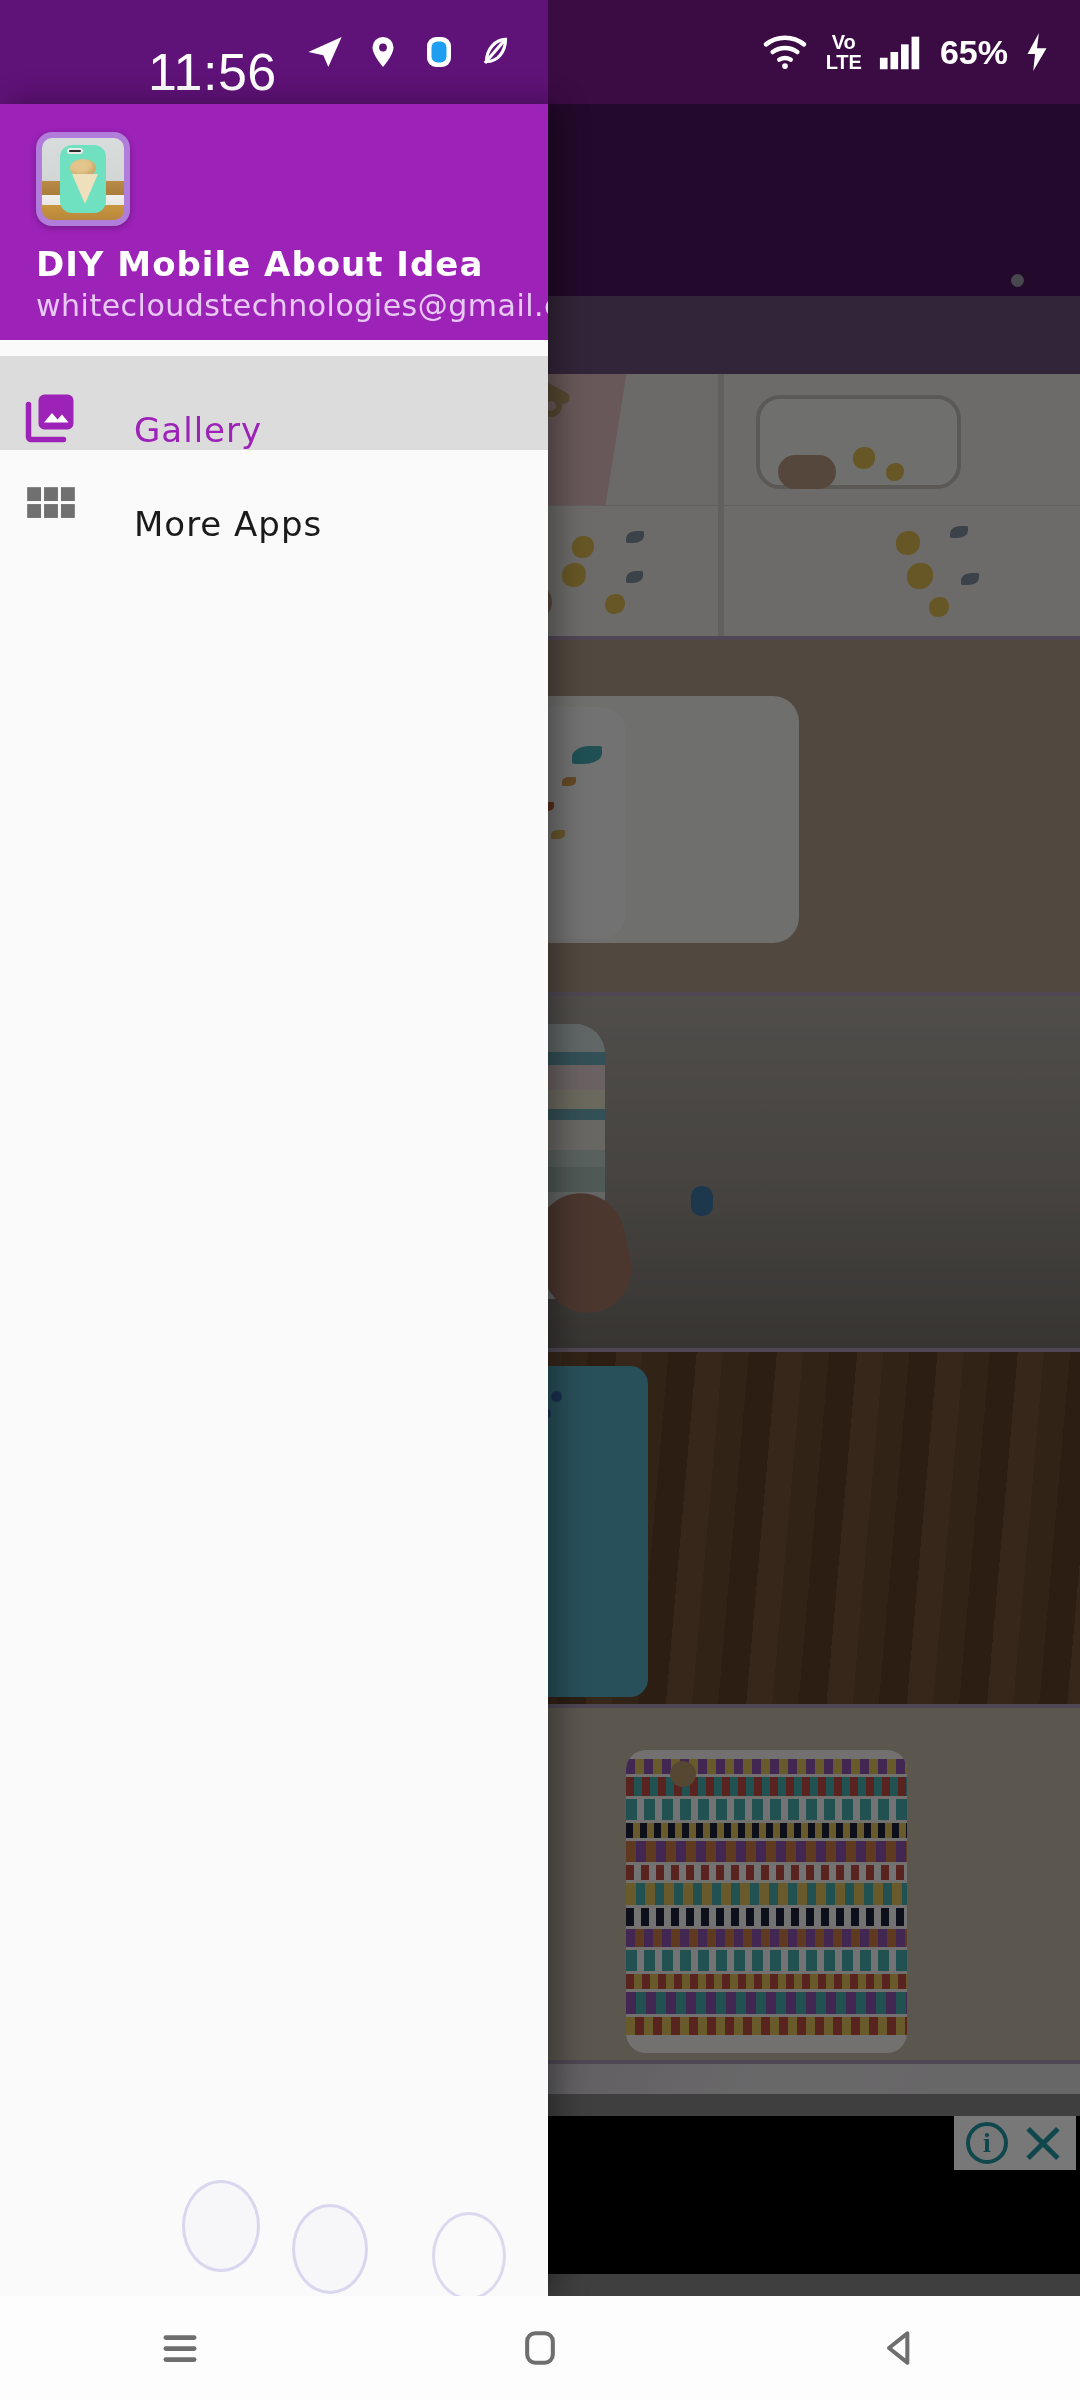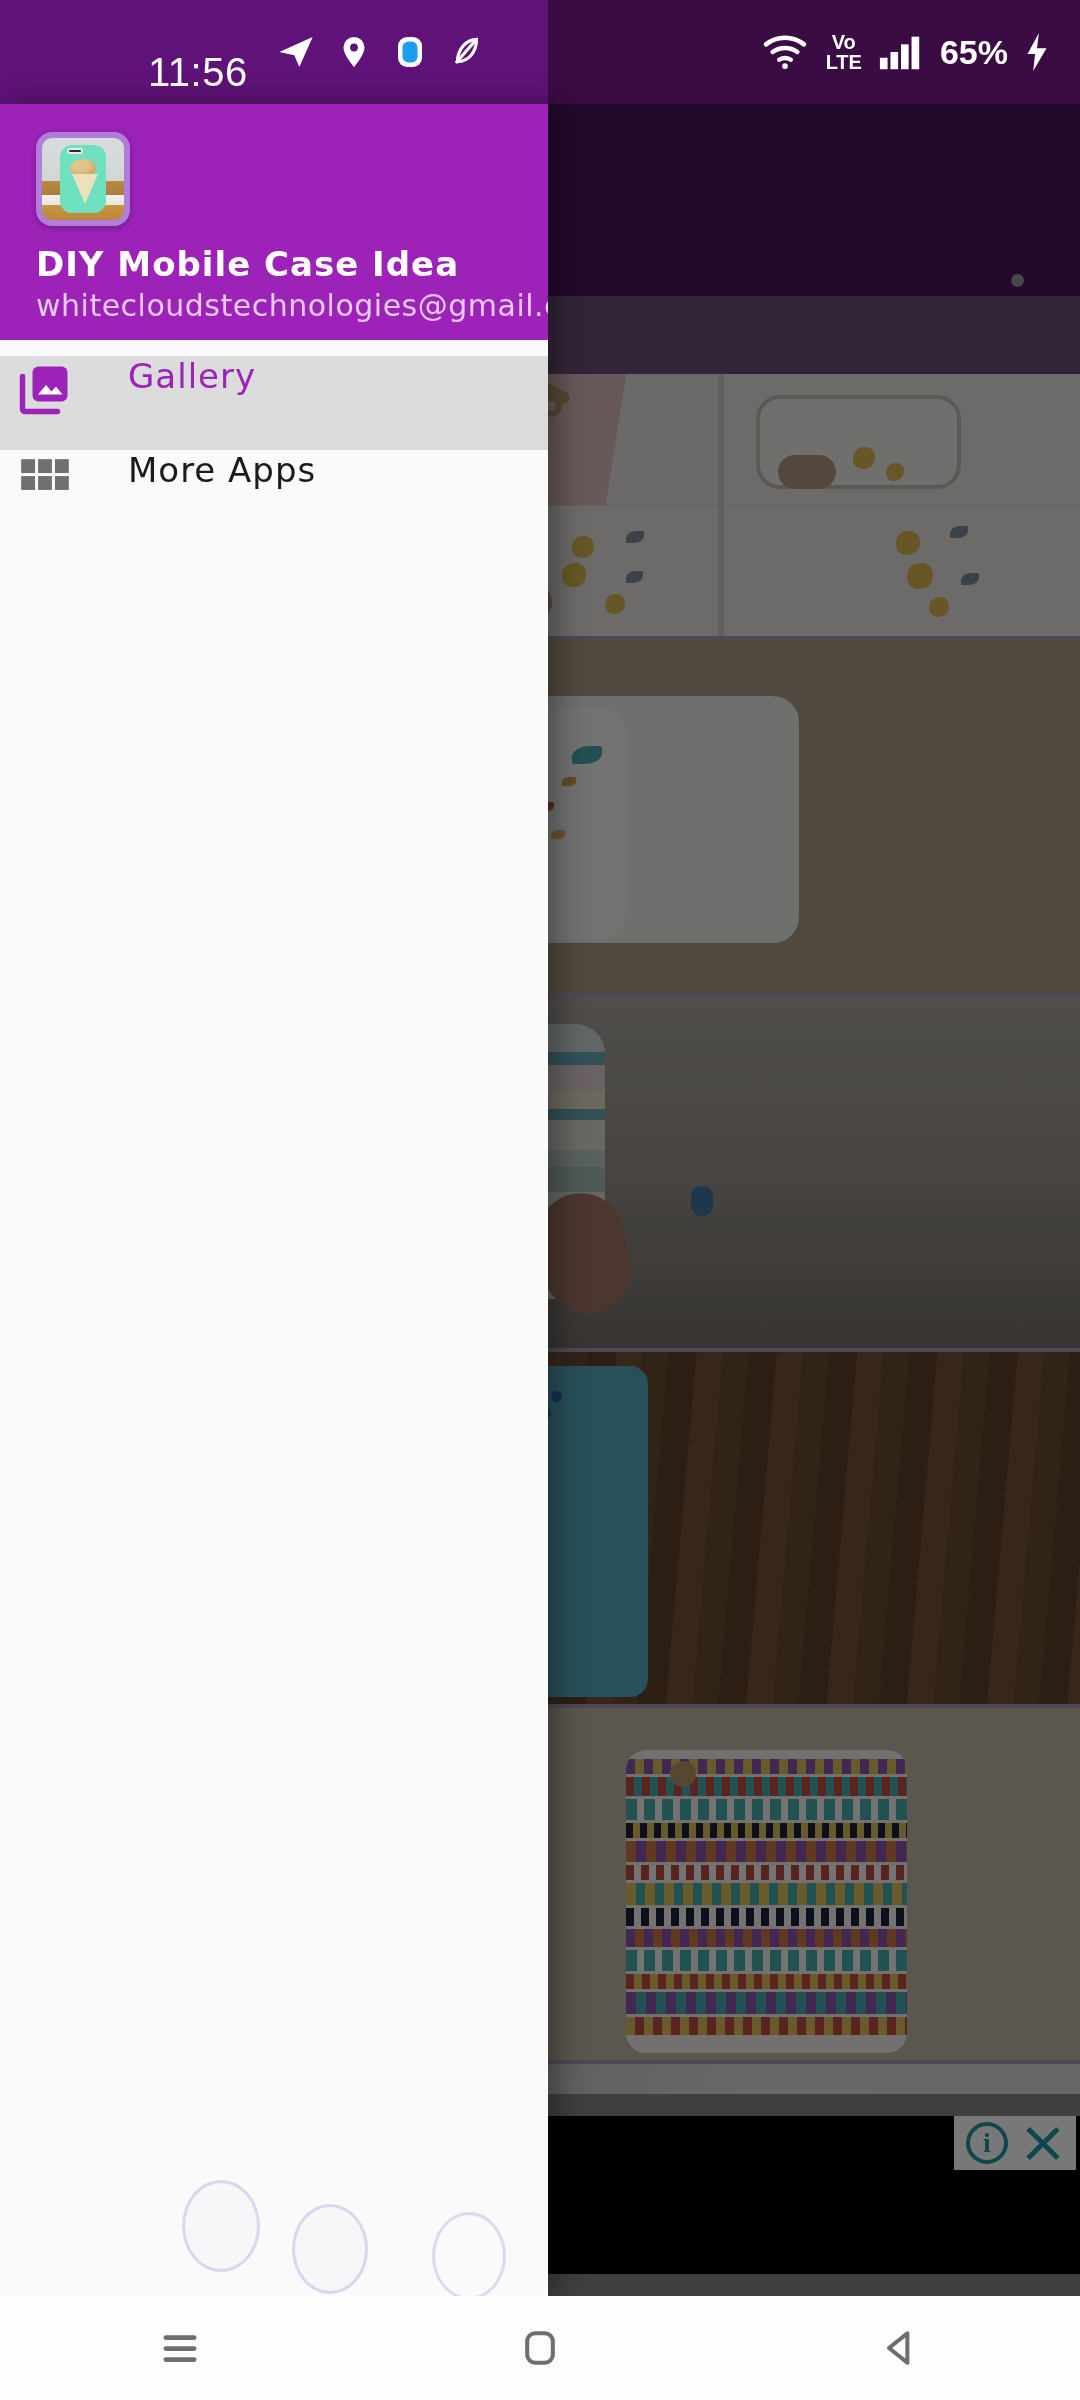--- a/index.html
+++ b/index.html
@@ -144,21 +144,21 @@
   
   #scrim { position:absolute; left:0; top:0; width:1080px; height:2296px; background:rgba(0,0,0,0.42); }
 
   
   #statusbar {
     position:absolute; left:0; top:0; width:548px; height:104px;
     background:#5f1277;
     display:flex; align-items:center;
     color:#fff;
   }
-  #sb-time { margin-left:148px; font-size:40px; font-weight:500; letter-spacing:.5px;margin-top:40px; }
+  #sb-time { margin-left:148px; font-size:52px; font-weight:500; letter-spacing:.5px;margin-top:40px; }
   #sb-icons { display:flex; align-items:center; gap:20px; margin-left:28px; }
 
   
   #drawer {
     position:absolute; left:0; top:104px; width:548px; height:2192px;
     background:#fafafa;
     box-shadow:10px 0 28px rgba(0,0,0,.35);
     overflow:hidden;
   }
   #drawer-header {
@@ -197,22 +197,22 @@
     font-family:"DejaVu Sans", sans-serif; font-weight:bold;
   }
   #drawer-email {
     margin-top:4px; color:#e7c9f3; font-size:30px; letter-spacing:.5px;
     font-family:"DejaVu Sans", sans-serif;
     white-space:nowrap;
   }
   #drawer-gap { width:548px; height:16px; background:#fafafa; }
 
   .menu-item {
-    position:relative; display:flex; align-items:flex-start;
-    width:548px; height:94px; padding-left:12px;
+    position:relative; display:flex; align-items:flex-end;
+    width:548px; height:94px; padding-left:18px;
   }
   .menu-item.selected { background:#dcdcdc; }
   .menu-icon {
     width:66px; height:66px;
     display:flex; align-items:center; justify-content:center;
     color:#707070;
   }
   .menu-label {
     margin-left:50px; font-size:34px; color:#1a1a1a; letter-spacing:1px;
     font-family:"DejaVu Sans", sans-serif;
@@ -527,21 +527,21 @@
 
     <div id="drawer-header">
       <div id="app-icon">
         <div class="photo">
           <div class="case"></div>
           <div class="camera"></div>
           <div class="scoop"></div>
           <div class="cone"></div>
         </div>
       </div>
-      <div id="drawer-title">DIY Mobile Case Idea</div>
+      <div id="drawer-title">DIY Mobile About Idea</div>
       <div id="drawer-email">whitecloudstechnologies@gmail.com</div>
     </div>
 
     <div id="drawer-gap"></div>
 
     <div class="menu-item selected">
       <div class="menu-icon">
         <svg width="60" height="60" viewBox="0 0 24 24">
           <path d="M3 7v13a1 1 0 0 0 1 1h13" fill="none" stroke="currentColor" stroke-width="2.2" stroke-linecap="round"></path>
           <rect x="7" y="3" width="14" height="14" rx="2.4" fill="currentColor"></rect>

